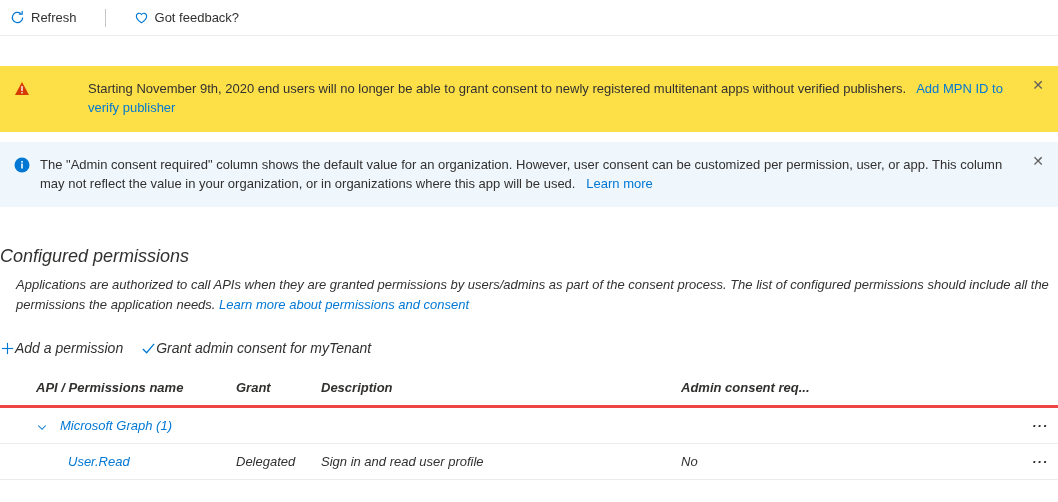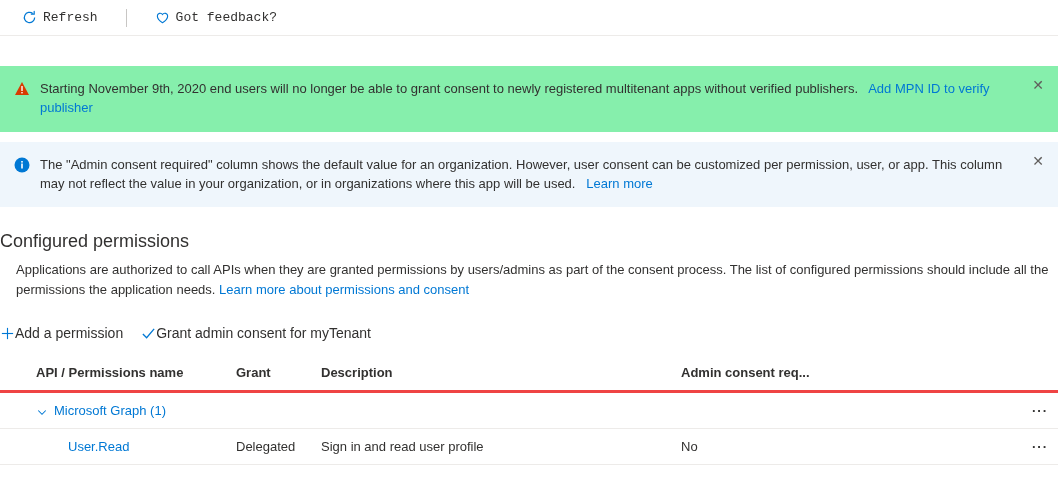--- a/index.html
+++ b/index.html
@@ -6,24 +6,23 @@
     body {
       font-family: "Segoe UI", -apple-system, BlinkMacSystemFont, sans-serif;
       font-size: 13px;
       color: #323130;
       background: #fff;
       width: 1058px;
     }
     .toolbar {
       display: flex;
       align-items: center;
-      padding: 6px 12px;
+      padding: 6px 0;
       border-bottom: 1px solid #edebe9;
       gap: 16px;
-      font-family: Liberation Mono, monospace;
     }
     .toolbar-item {
       display: flex;
       align-items: center;
       gap: 6px;
       padding: 4px 10px;
       cursor: pointer;
       color: #323130;
     }
     .toolbar-divider {
@@ -36,21 +35,22 @@
     .banner {
       display: flex;
       align-items: flex-start;
       padding: 14px 14px;
       margin-top: 30px;
       font-size: 13px;
       line-height: 1.45;
       position: relative;
     }
     .banner-warning {
-      background: #86efac;
+      background: #fde047;
+      gap: 48px;
     }
     .banner-info {
       background: #eff6fc;
       margin-top: 10px;
     }
     .banner-icon {
       flex: 0 0 auto;
       margin-right: 10px;
       margin-top: 1px;
     }
@@ -68,21 +68,22 @@
       font-size: 14px;
       line-height: 1;
       padding: 4px;
     }
     .link {
       color: #0078d4;
       cursor: pointer;
     }
     .section {
       padding: 0;
-      margin-top: 24px;
+      margin-top: 39px;
+      font-style: italic;
     }
     .section-title {
       font-size: 18px;
       font-weight: 400;
       color: #323130;
       margin-bottom: 8px;
     }
     .section-desc {
       font-size: 13px;
       line-height: 1.5;
@@ -126,21 +127,21 @@
       display: flex;
       align-items: center;
       padding: 10px 0 10px 36px;
       border-bottom: 1px solid #edebe9;
     }
     .table-group .col-name {
       color: #0078d4;
       cursor: pointer;
       display: flex;
       align-items: center;
-      gap: 6px;
+      gap: 12px;
     }
     .table-row {
       display: flex;
       align-items: center;
       padding: 10px 0 10px 36px;
       border-bottom: 1px solid #edebe9;
     }
     .table-row .col-name {
       color: #0078d4;
       cursor: pointer;

